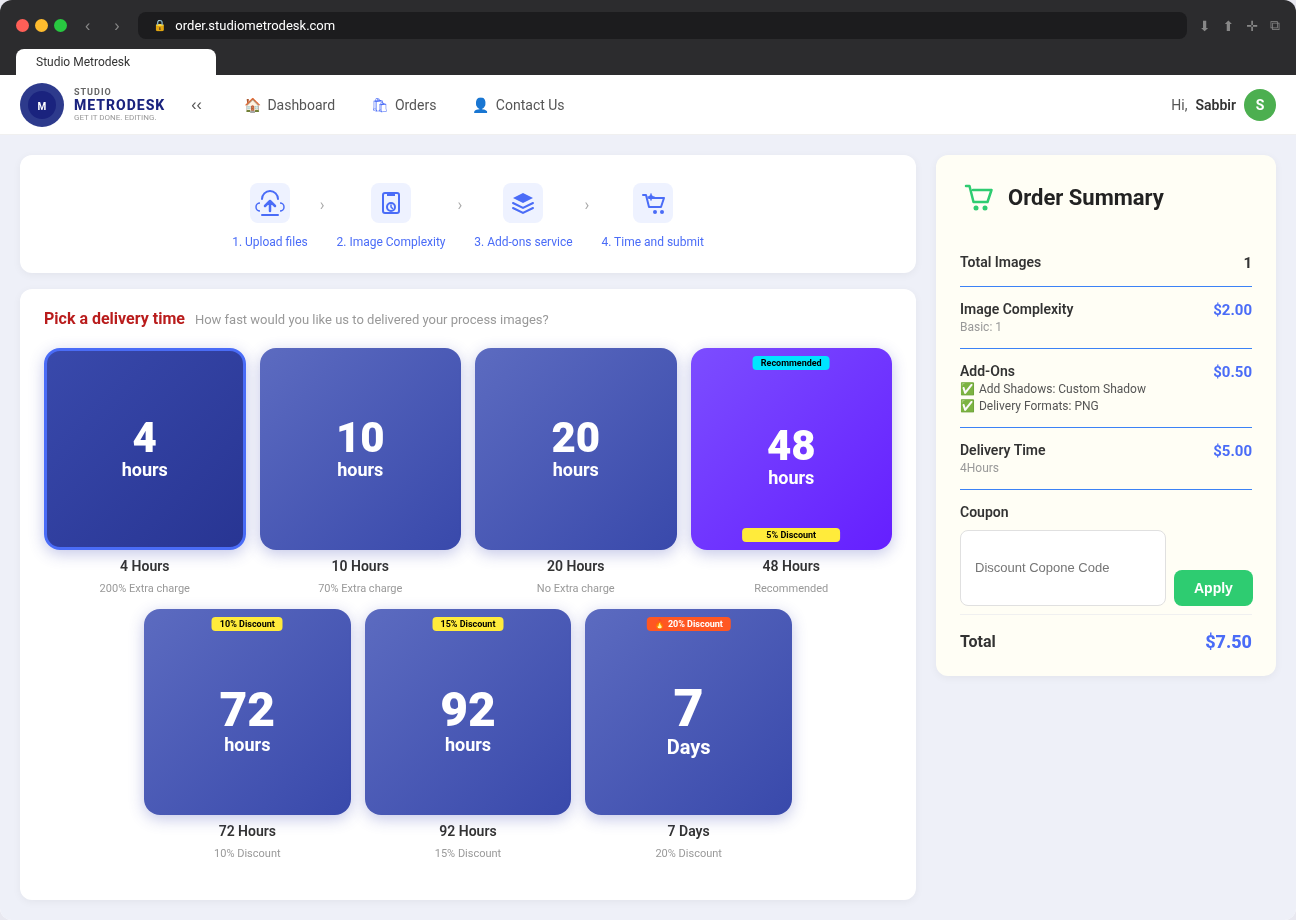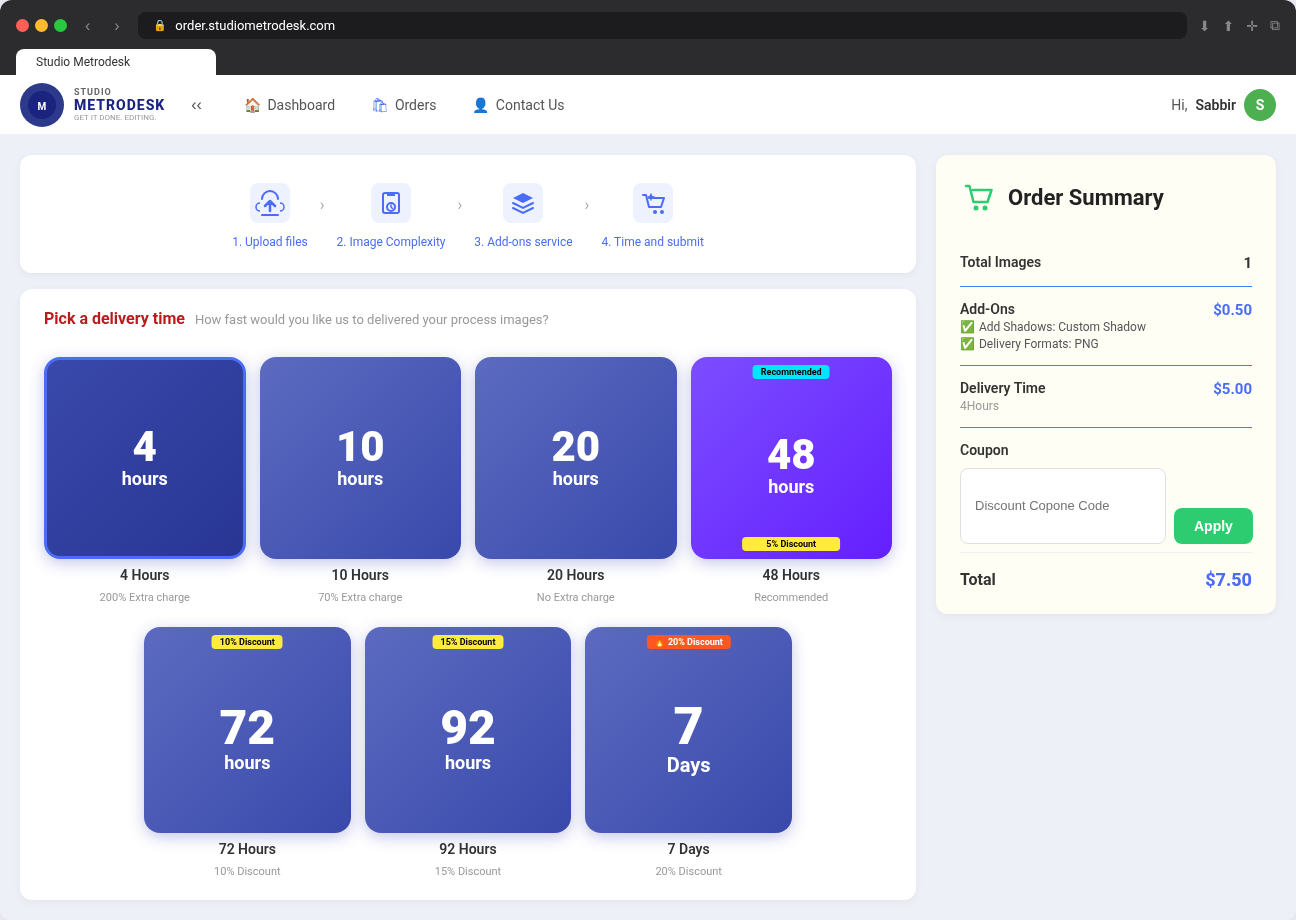--- a/index.html
+++ b/index.html
@@ -248,21 +248,20 @@
       gap: 14px;
       padding: 0 100px;
     }
 
     .time-option {
       display: flex;
       flex-direction: column;
       align-items: center;
       gap: 8px;
       cursor: pointer;
-      margin-top: 9px;
     }
     .time-card {
       width: 100%;
       aspect-ratio: 1;
       border-radius: 16px;
       background: linear-gradient(135deg, #5c6bc0, #3949ab);
       display: flex;
       flex-direction: column;
       align-items: center;
       justify-content: center;
@@ -710,20 +709,27 @@
           <span class="summary-title">Order Summary</span>
         </div>
 
         <div class="summary-row">
           <div>
             <div class="summary-label">Total Images</div>
           </div>
           <div class="summary-value-dark">1</div>
         </div>
 
+        <div class="summary-row">
+          <div>
+            <div class="summary-label">Image Complexity</div>
+            <div class="summary-sublabel">Basic: 1</div>
+          </div>
+          <div class="summary-value">$2.00</div>
+        </div>
 
         <div class="summary-row">
           <div>
             <div class="summary-label">Add-Ons</div>
             <div class="summary-addon-item">
               <span class="check">✅</span>
               <span>Add Shadows:  Custom Shadow</span>
             </div>
             <div class="summary-addon-item">
               <span class="check">✅</span>

